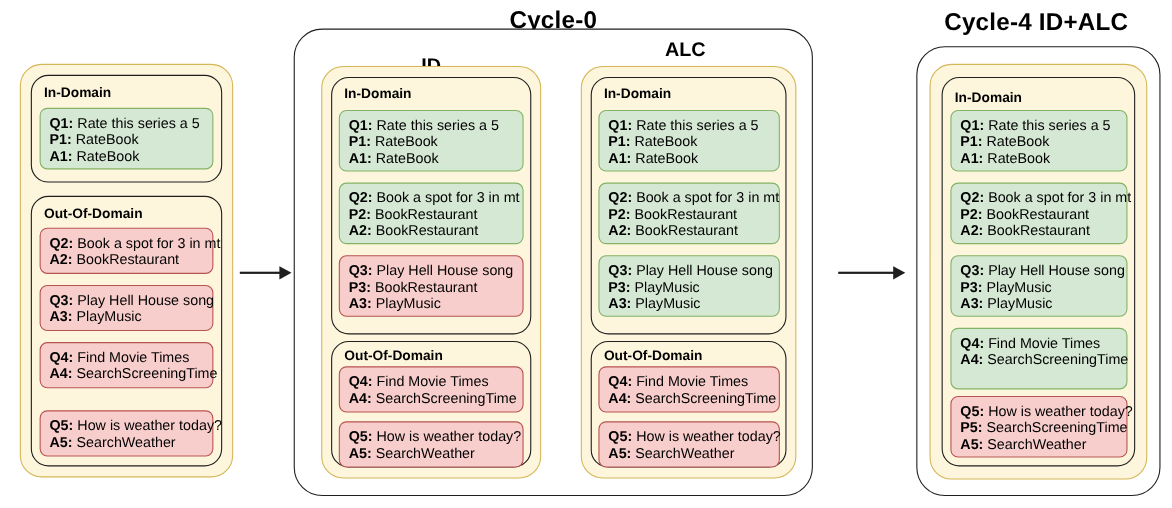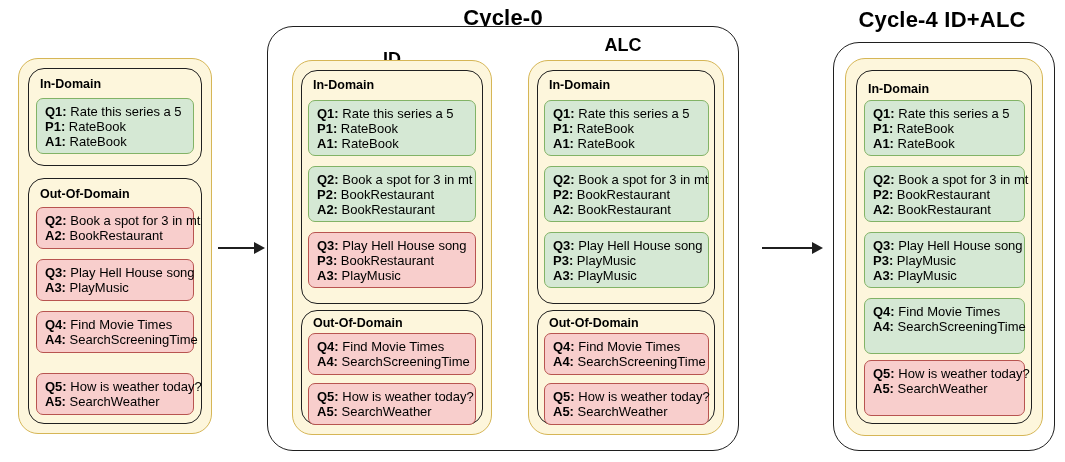--- a/index.html
+++ b/index.html
@@ -225,14 +225,15 @@
   <span class="ln"><span class="k">Q3:</span> <span class="v">Play Hell House song</span></span>
   <span class="ln"><span class="k">P3:</span> <span class="v">PlayMusic</span></span>
   <span class="ln"><span class="k">A3:</span> <span class="v">PlayMusic</span></span>
 </div>
 <div class="card green" style="left:864px; top:298px; width:161px; height:56px;">
   <span class="ln"><span class="k">Q4:</span> <span class="v">Find Movie Times</span></span>
   <span class="ln"><span class="k">A4:</span> <span class="v">SearchScreeningTime</span></span>
 </div>
 <div class="card pink" style="left:864px; top:360px; width:161px; height:56px;">
   <span class="ln"><span class="k">Q5:</span> <span class="v">How is weather today?</span></span>
+  <span class="ln"><span class="k">P5:</span> <span class="v">SearchScreeningTime</span></span>
   <span class="ln"><span class="k">A5:</span> <span class="v">SearchWeather</span></span>
 </div>
 
 </body></html>

